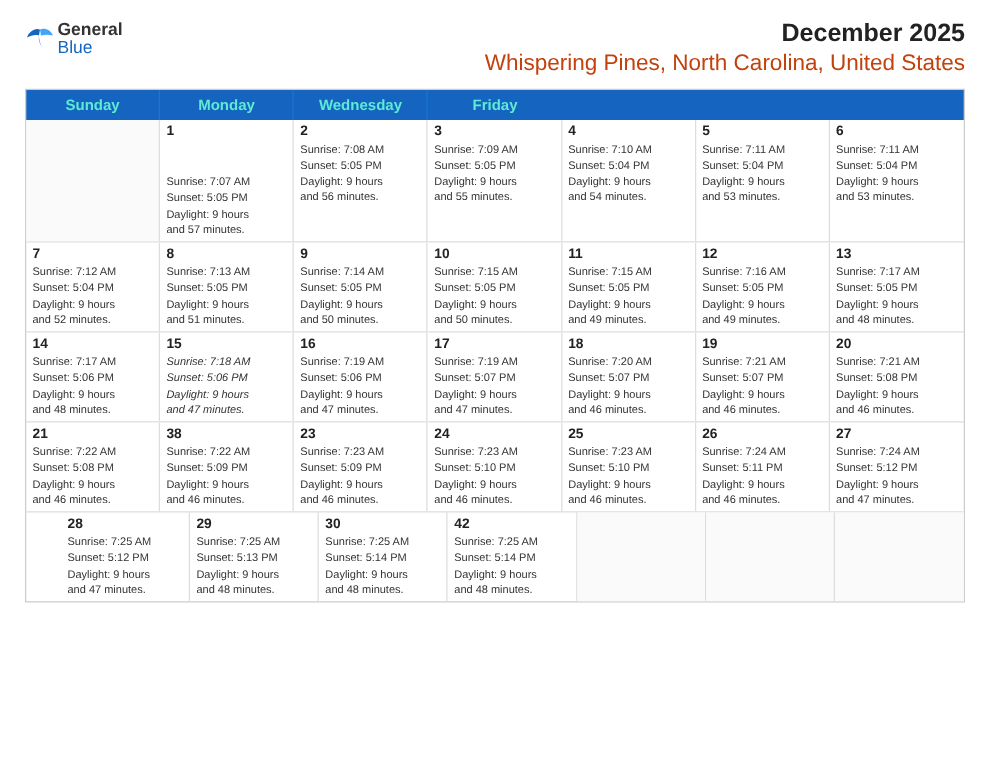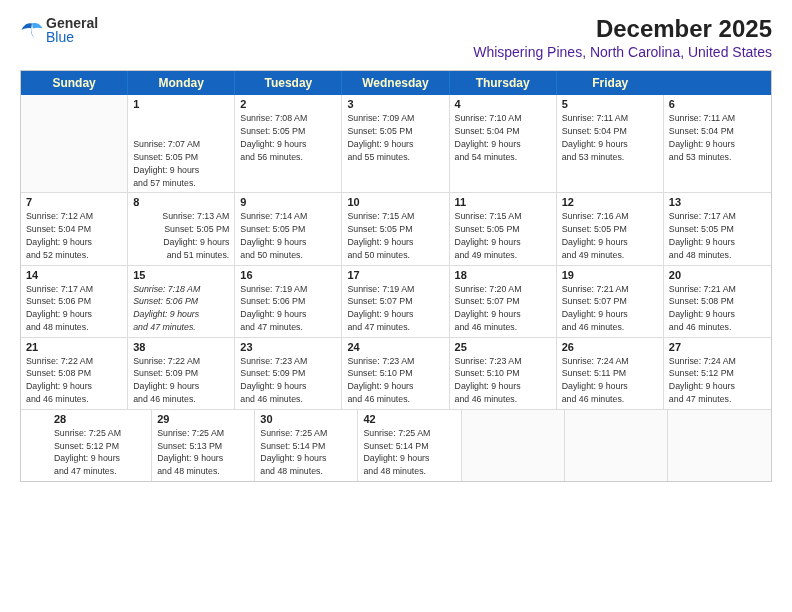--- a/index.html
+++ b/index.html
@@ -20,44 +20,44 @@
     .header {
       display: flex;
       align-items: flex-start;
       justify-content: space-between;
       margin-bottom: 4px;
     }
     .title-block {
       text-align: right;
     }
     .month-title {
-      font-size: 24px;
+      font-size: 20px;
       font-weight: bold;
       color: #222;
       line-height: 1.1;
     }
     .location {
-      font-size: 14px;
-      color: #4c1d95;
+      font-size: 18px;
+      color: #c2410c;
       margin-top: 2px;
     }
     .calendar {
       flex: 1;
       display: flex;
       flex-direction: column;
       border: 1px solid #ccc;
       margin-top: 6px;
     }
     .cal-header {
       display: grid;
       grid-template-columns: repeat(7, 1fr);
       background: #1565c0;
     }
     .cal-header-cell {
-      color: #fef9c3;
+      color: #5eead4;
       font-weight: bold;
       font-size: 12px;
       text-align: center;
       padding: 5px 2px;
       border-right: 1px solid #1976d2;
     }
     .cal-header-cell:last-child { border-right: none; }
     .cal-body {
       flex: 1;
       display: flex;
@@ -138,23 +138,21 @@
     <div class="title-block">
       <div class="month-title">December 2025</div>
       <div class="location">Whispering Pines, North Carolina, United States</div>
     </div>
   </div>
 
   <div class="calendar">
     <div class="cal-header">
     <div class="cal-header-cell">Sunday</div>
         <div class="cal-header-cell">Monday</div>
-        <div class="cal-header-cell">Tuesday</div>
         <div class="cal-header-cell">Wednesday</div>
-        <div class="cal-header-cell">Thursday</div>
         <div class="cal-header-cell">Friday</div>
       </div>
     <div class="cal-body">
     <div class="cal-row">
           <div class="cal-cell empty"></div>
           <div class="cal-cell">
             <div class="day-number">1</div>
             <div class="cell-info" style="white-space: pre-line; margin-top: 26px;">Sunrise: 7:07 AM
 Sunset: 5:05 PM
 Daylight: 9 hours
@@ -199,21 +197,21 @@
         <div class="cal-row">
           <div class="cal-cell">
             <div class="day-number">7</div>
             <div class="cell-info" style="white-space: pre-line;">Sunrise: 7:12 AM
 Sunset: 5:04 PM
 Daylight: 9 hours
 and 52 minutes.</div>
           </div>
           <div class="cal-cell">
             <div class="day-number">8</div>
-            <div class="cell-info" style="white-space: pre-line; text-align: right;">Sunrise: 7:13 AM
+            <div class="cell-info" style="white-space: pre-line;">Sunrise: 7:13 AM
 Sunset: 5:05 PM
 Daylight: 9 hours
 and 51 minutes.</div>
           </div>
           <div class="cal-cell">
             <div class="day-number">9</div>
             <div class="cell-info" style="white-space: pre-line;">Sunrise: 7:14 AM
 Sunset: 5:05 PM
 Daylight: 9 hours
 and 50 minutes.</div>

